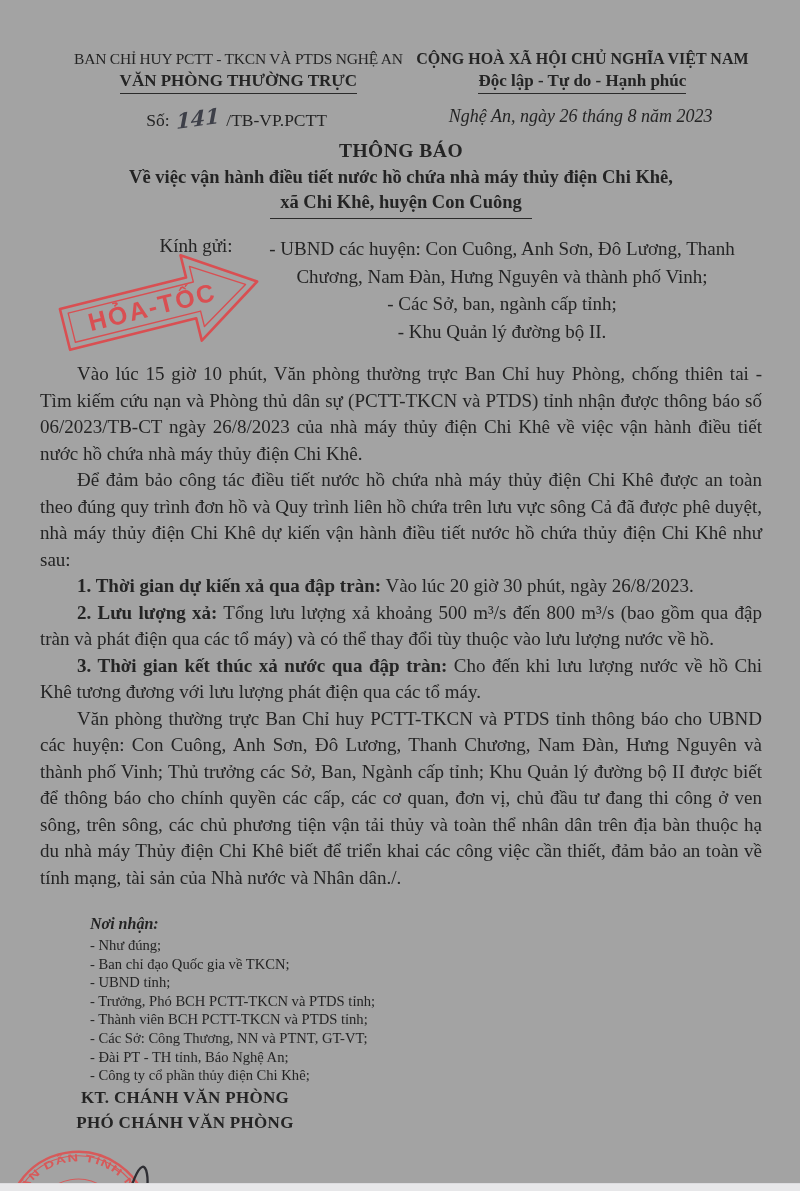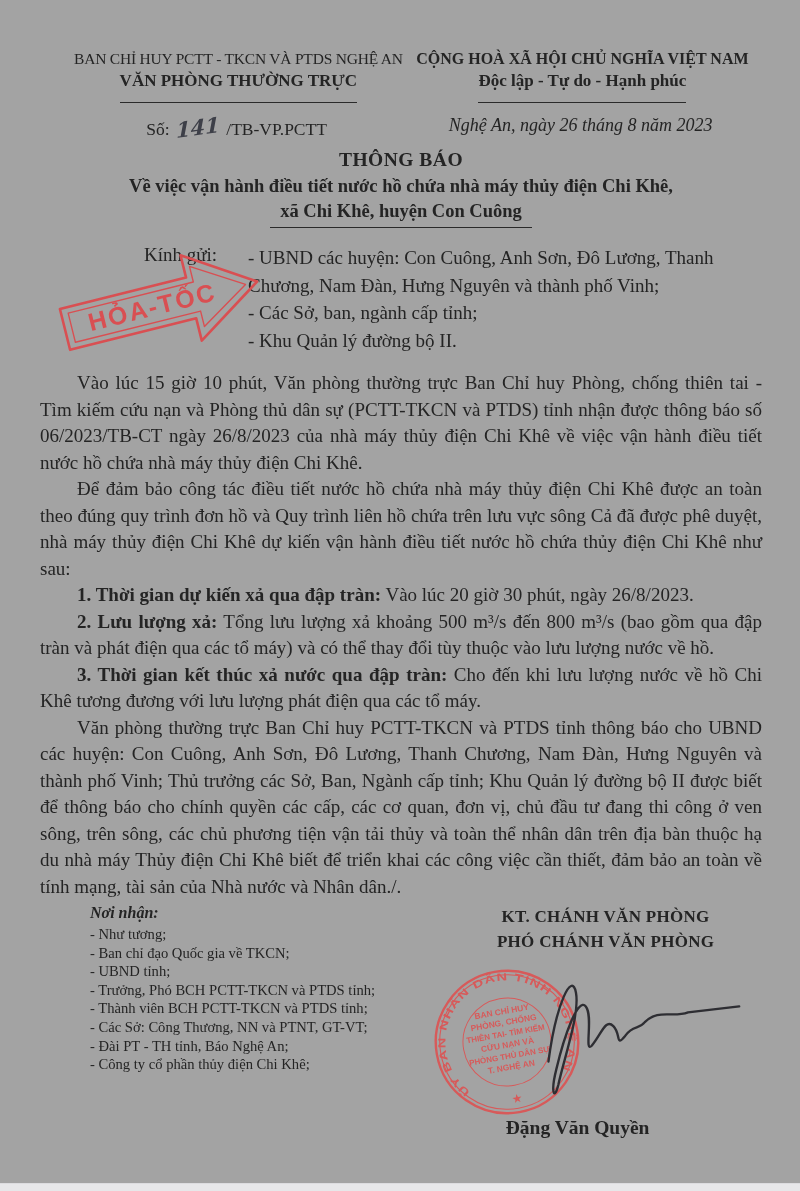--- a/index.html
+++ b/index.html
@@ -15,52 +15,52 @@
   }
   .content { padding:50px 38px 0 40px; }
 
   
   .hdr { display:flex; justify-content:space-between; }
   .hdr-left { width:330px; text-align:center; margin-left:34px; }
   .hdr-right { width:368px; text-align:center; }
   .hdr-line1-l { font-size:15.5px; letter-spacing:-0.2px; white-space:nowrap; }
   .hdr-line1-r { font-size:16px; font-weight:bold; white-space:nowrap; }
   .hdr-line2 { font-size:17px; font-weight:bold; margin-top:3px; }
-  .u { border-bottom:1.6px solid #2a2a2a; padding-bottom:11px; display:inline-block; }
+  .u { border-bottom:1.6px solid #2a2a2a; padding-bottom:2px; display:inline-block; }
   .num-row { display:flex; justify-content:space-between; margin-top:12px; }
   .so-line { width:330px; margin-left:34px; text-align:center; font-size:17.5px; }
   .handwritten {
     display:inline-block; font-family:"DejaVu Serif", serif; font-style:italic;
     font-weight:bold; color:#3d3f48; font-size:21px;
     transform:rotate(-8deg) skewX(-8deg); margin:0 2px;
   }
   .date-line { width:368px; text-align:center; font-style:italic; font-size:18px; }
 
   
   .title-block { text-align:center; margin-top:9px; }
   .doc-heading { font-size:19.5px; font-weight:bold; letter-spacing:0.5px; }
   .doc-subject { font-size:18.5px; font-weight:bold; margin-top:3px; line-height:25px; }
   .subject-underline { border-bottom:1.8px solid #2a2a2a; padding:0 10px 3px 10px; display:inline-block; }
 
   
-  .kinhgui-row { margin-top:16px; margin-left:104px; display:flex; }
+  .kinhgui-row { margin-top:16px; margin-left:104px; display:flex;text-align:center; }
   .kinhgui-label { font-size:19px; width:104px; flex:none; }
   .recipients { width:508px; font-size:19px; line-height:27.5px; }
   .recipients div { margin-bottom:0; }
 
   
   .body-block { margin-top:16px; }
   .para {
     font-size:19px; line-height:26.5px; text-align:justify;
     text-indent:37px;
   }
   .para b { font-weight:bold; }
 
   
-  .footer { display:flex; margin-top:4px; }
+  .footer { display:flex; margin-top:24px;flex-direction:column; }
   .noi-nhan { width:400px; margin-left:50px; }
   .noi-nhan-label { font-size:16px; font-weight:bold; font-style:italic; margin-bottom:3px; }
   .noi-nhan-item { font-size:14.6px; line-height:18.6px; }
   .sig-block { position:relative; width:330px; text-align:center; margin-left:-20px; }
   .sig-title { font-size:17px; font-weight:bold; line-height:25px; letter-spacing:0.3px; }
   .sig-name { position:absolute; top:213px; left:0; width:100%; transform:translateX(-28px);
               font-size:19.5px; font-weight:bold; }
 
   
   .hoatoc-stamp { position:absolute; left:52px; top:244px; width:222px; height:122px; }
@@ -125,21 +125,21 @@
       <p class="para"><b></b><span>Để đảm bảo công tác điều tiết nước hồ chứa nhà máy thủy điện Chi Khê được an toàn theo đúng quy trình đơn hồ và Quy trình liên hồ chứa trên lưu vực sông Cả đã được phê duyệt, nhà máy thủy điện Chi Khê dự kiến vận hành điều tiết nước hồ chứa thủy điện Chi Khê như sau:</span></p>
       <p class="para"><b>1. Thời gian dự kiến xả qua đập tràn:</b><span> Vào lúc 20 giờ 30 phút, ngày 26/8/2023.</span></p>
       <p class="para"><b>2. Lưu lượng xả:</b><span> Tổng lưu lượng xả khoảng 500 m³/s đến 800 m³/s (bao gồm qua đập tràn và phát điện qua các tổ máy) và có thể thay đổi tùy thuộc vào lưu lượng nước về hồ.</span></p>
       <p class="para"><b>3. Thời gian kết thúc xả nước qua đập tràn:</b><span> Cho đến khi lưu lượng nước về hồ Chi Khê tương đương với lưu lượng phát điện qua các tổ máy.</span></p>
       <p class="para"><b></b><span>Văn phòng thường trực Ban Chỉ huy PCTT-TKCN và PTDS tỉnh thông báo cho UBND các huyện: Con Cuông, Anh Sơn, Đô Lương, Thanh Chương, Nam Đàn, Hưng Nguyên và thành phố Vinh; Thủ trưởng các Sở, Ban, Ngành cấp tỉnh; Khu Quản lý đường bộ II được biết để thông báo cho chính quyền các cấp, các cơ quan, đơn vị, chủ đầu tư đang thi công ở ven sông, trên sông, các chủ phương tiện vận tải thủy và toàn thể nhân dân trên địa bàn thuộc hạ du nhà máy Thủy điện Chi Khê biết để triển khai các công việc cần thiết, đảm bảo an toàn về tính mạng, tài sản của Nhà nước và Nhân dân./.</span></p>
     </div>
 
     <div class="footer">
       <div class="noi-nhan">
         <div class="noi-nhan-label">Nơi nhận:</div>
-        <div class="noi-nhan-item">- Như tương;</div>
+        <div class="noi-nhan-item">- Như đúng;</div>
         <div class="noi-nhan-item">- Ban chỉ đạo Quốc gia về TKCN;</div>
         <div class="noi-nhan-item">- UBND tỉnh;</div>
         <div class="noi-nhan-item">- Trưởng, Phó BCH PCTT-TKCN và PTDS tỉnh;</div>
         <div class="noi-nhan-item">- Thành viên BCH PCTT-TKCN và PTDS tỉnh;</div>
         <div class="noi-nhan-item">- Các Sở: Công Thương, NN và PTNT, GT-VT;</div>
         <div class="noi-nhan-item">- Đài PT - TH tỉnh, Báo Nghệ An;</div>
         <div class="noi-nhan-item">- Công ty cổ phần thủy điện Chi Khê;</div>
       </div>
 
       <div class="sig-block">

